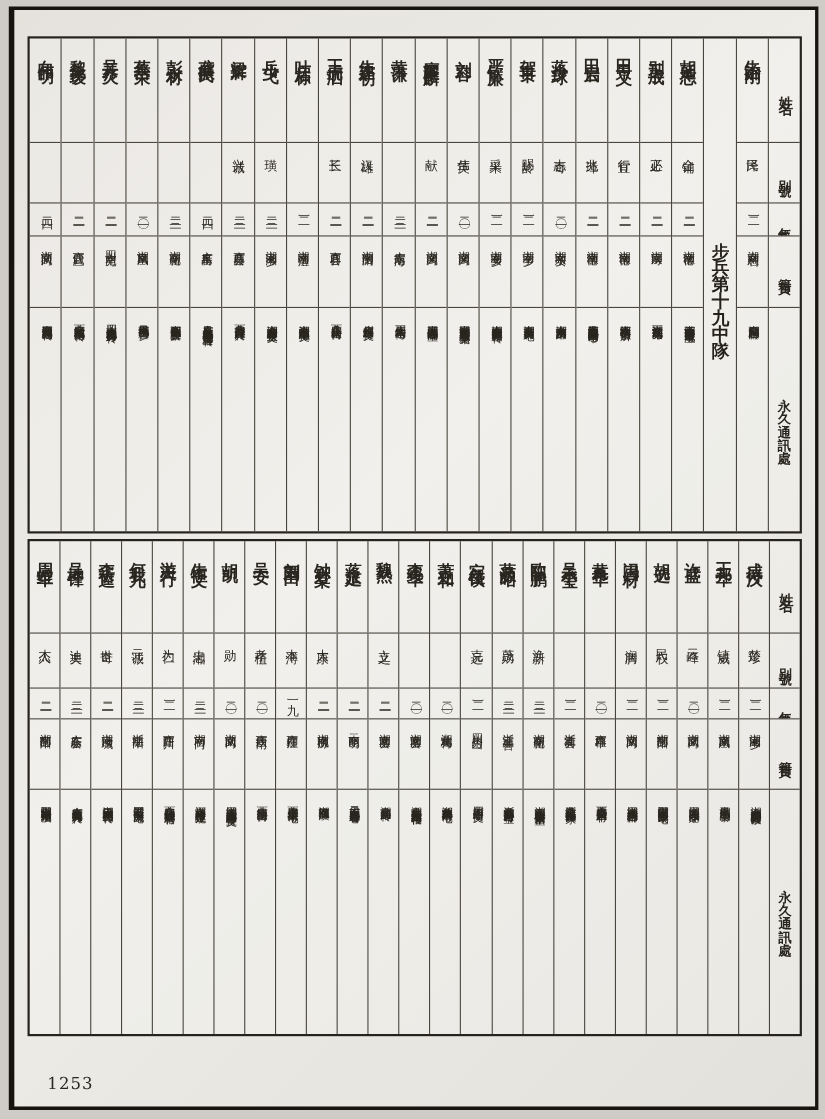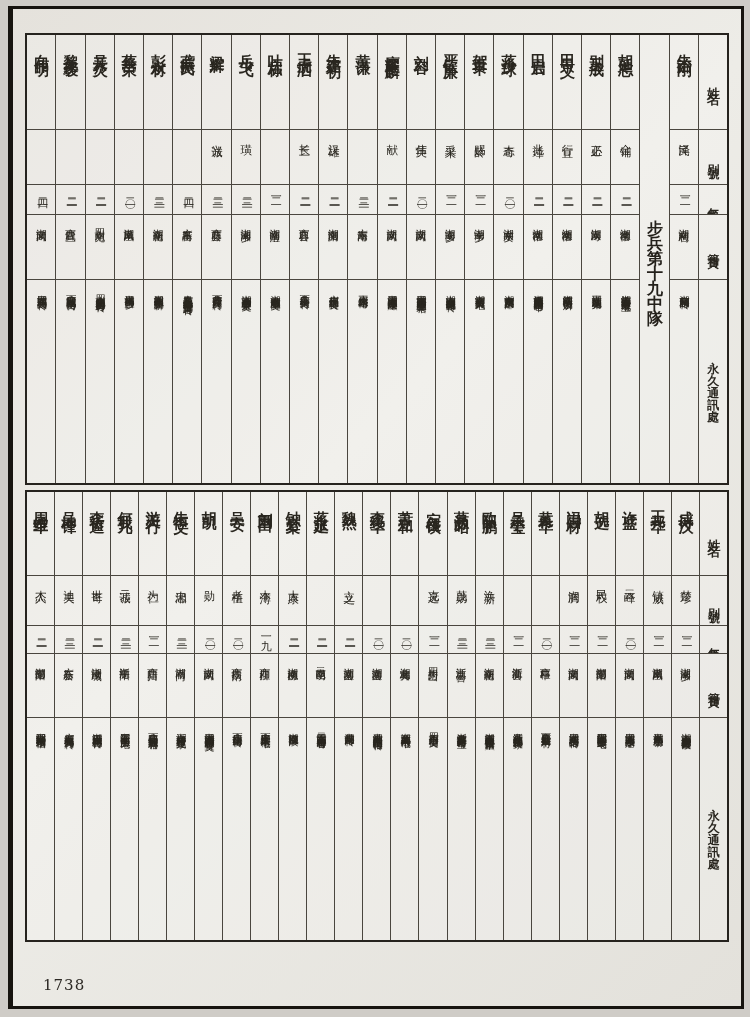--- a/index.html
+++ b/index.html
@@ -886,14 +886,14 @@
           </div>
           <div class="cell r-origin">
             <span class="vtext">湖南邵阳</span>
           </div>
           <div class="cell r-address">
             <span class="vtext">湖南邵阳杨家滩马溪信箱</span>
           </div>
         </div>
       </div>
   </div>
-  <div class="page-number">1738</div>
+  <div class="page-number">1253</div>
 </div>
 
 </body></html>

